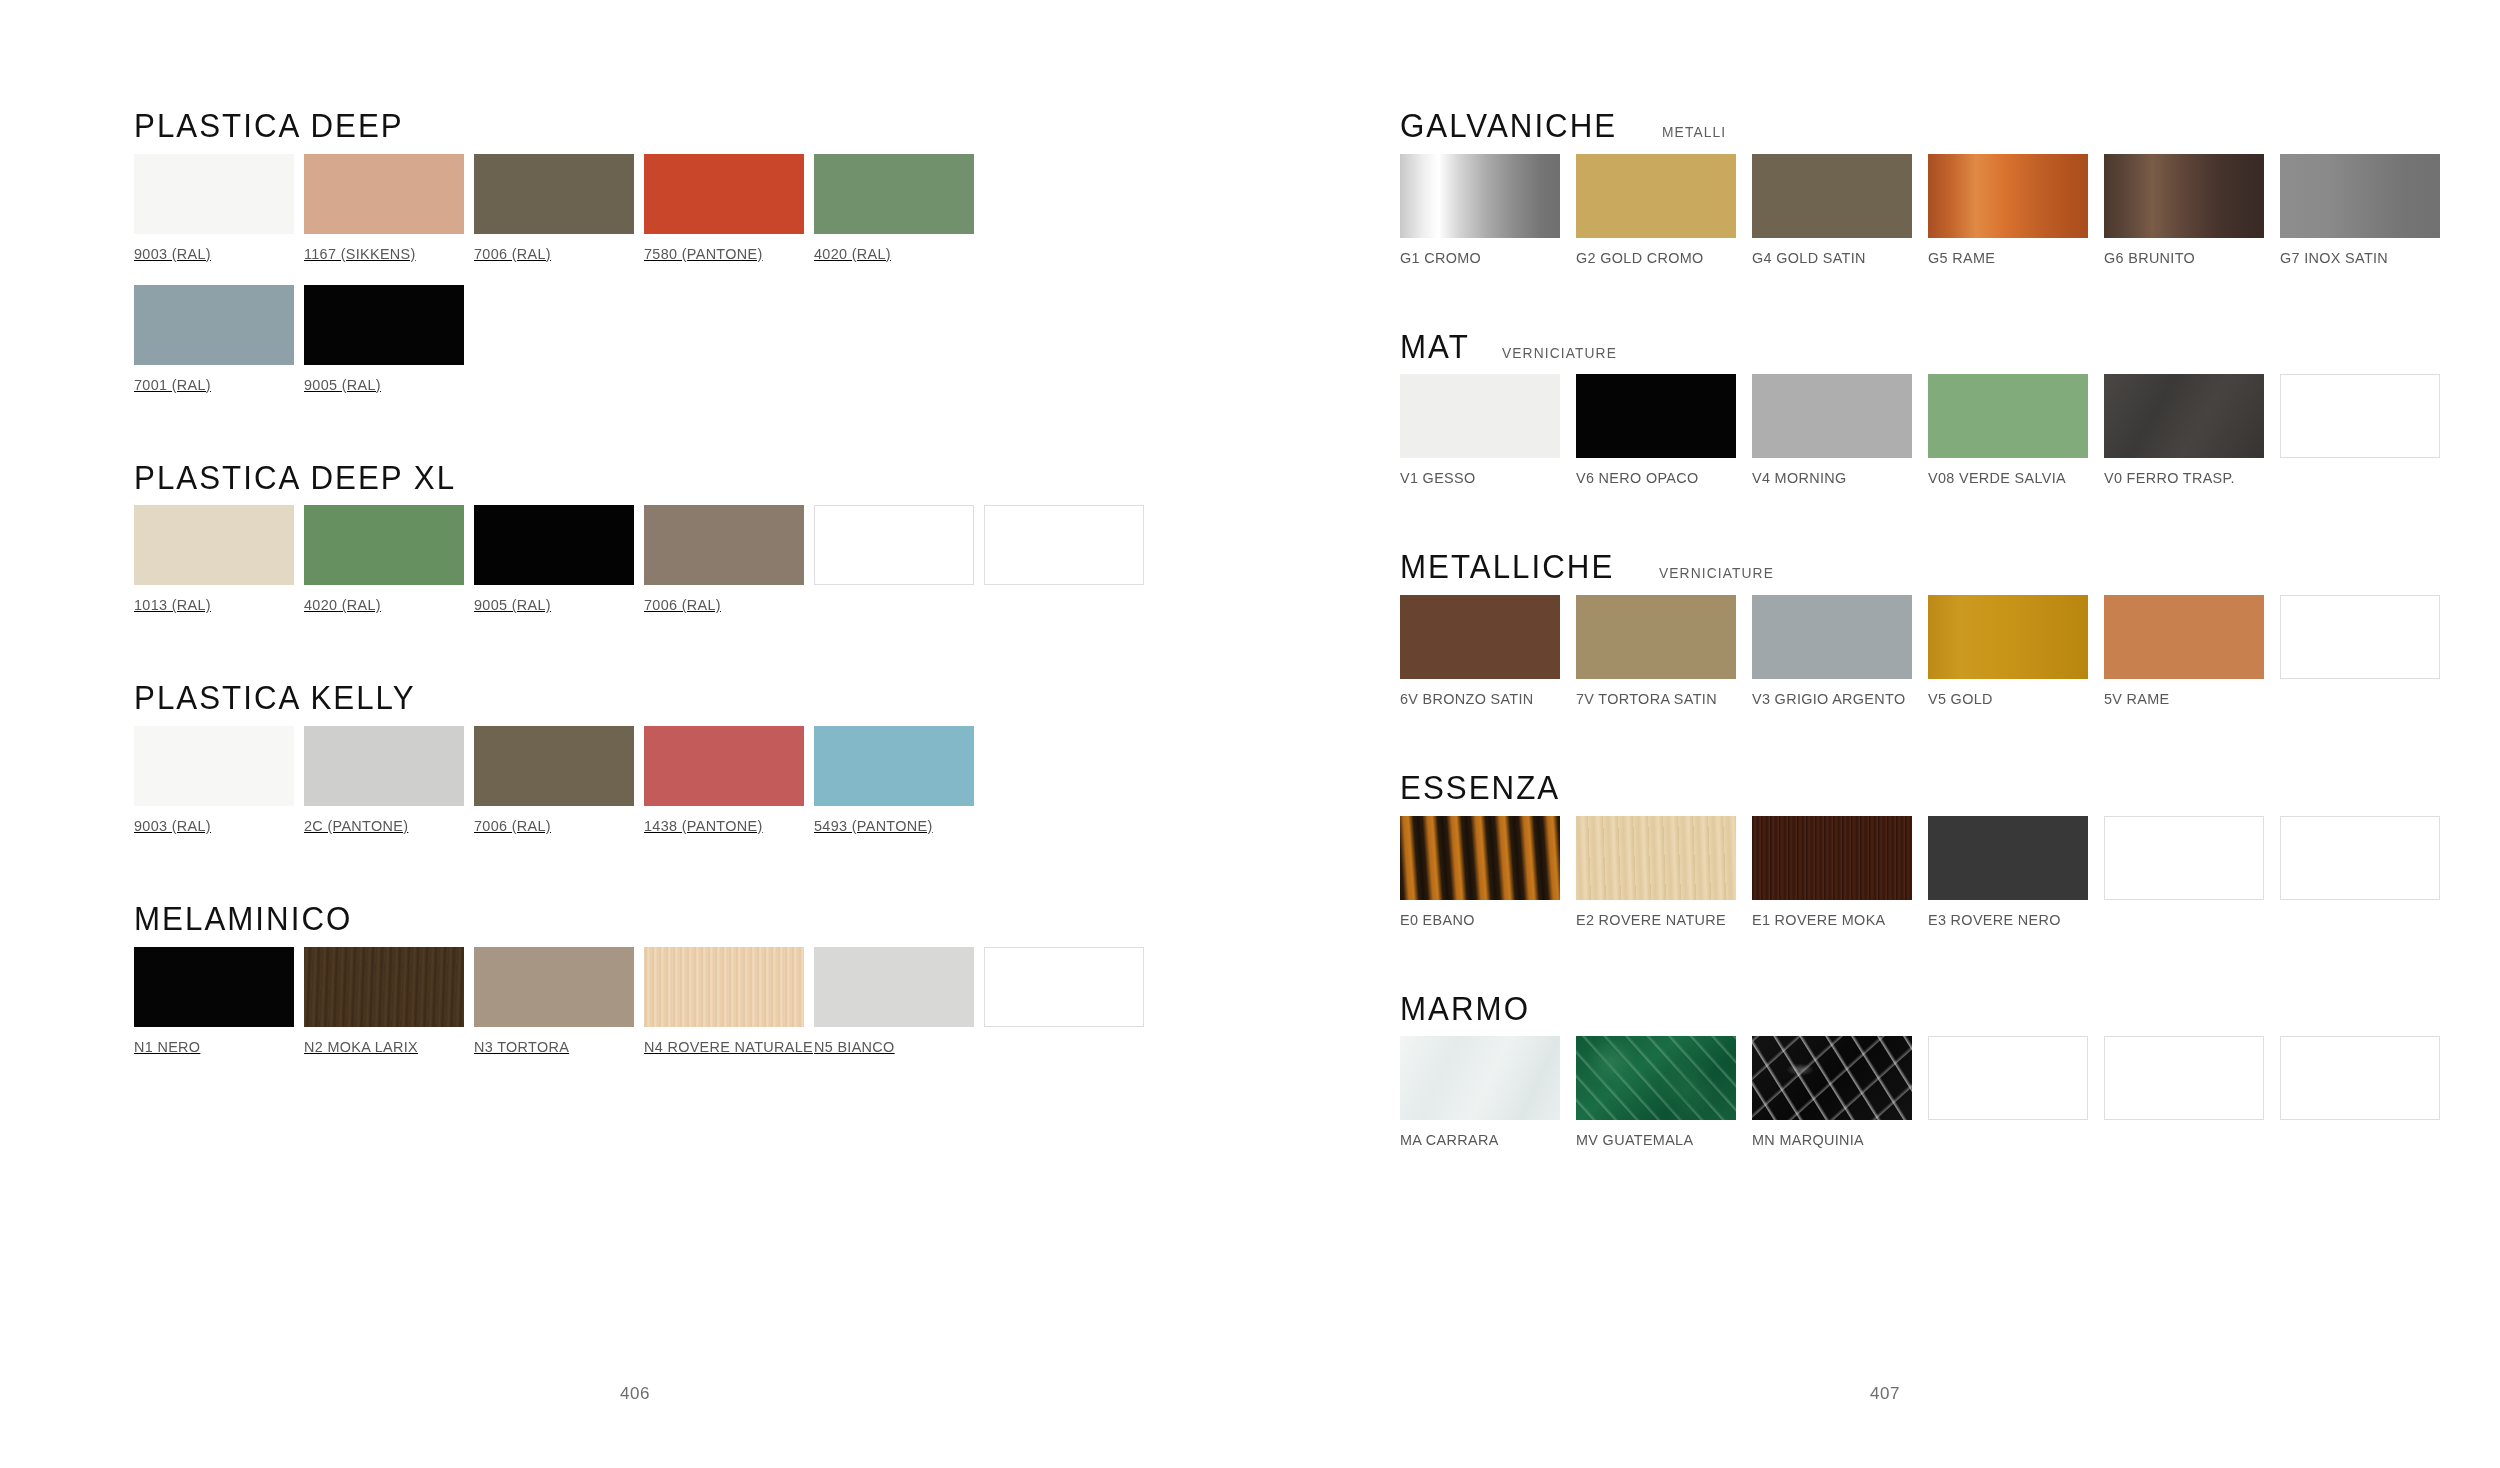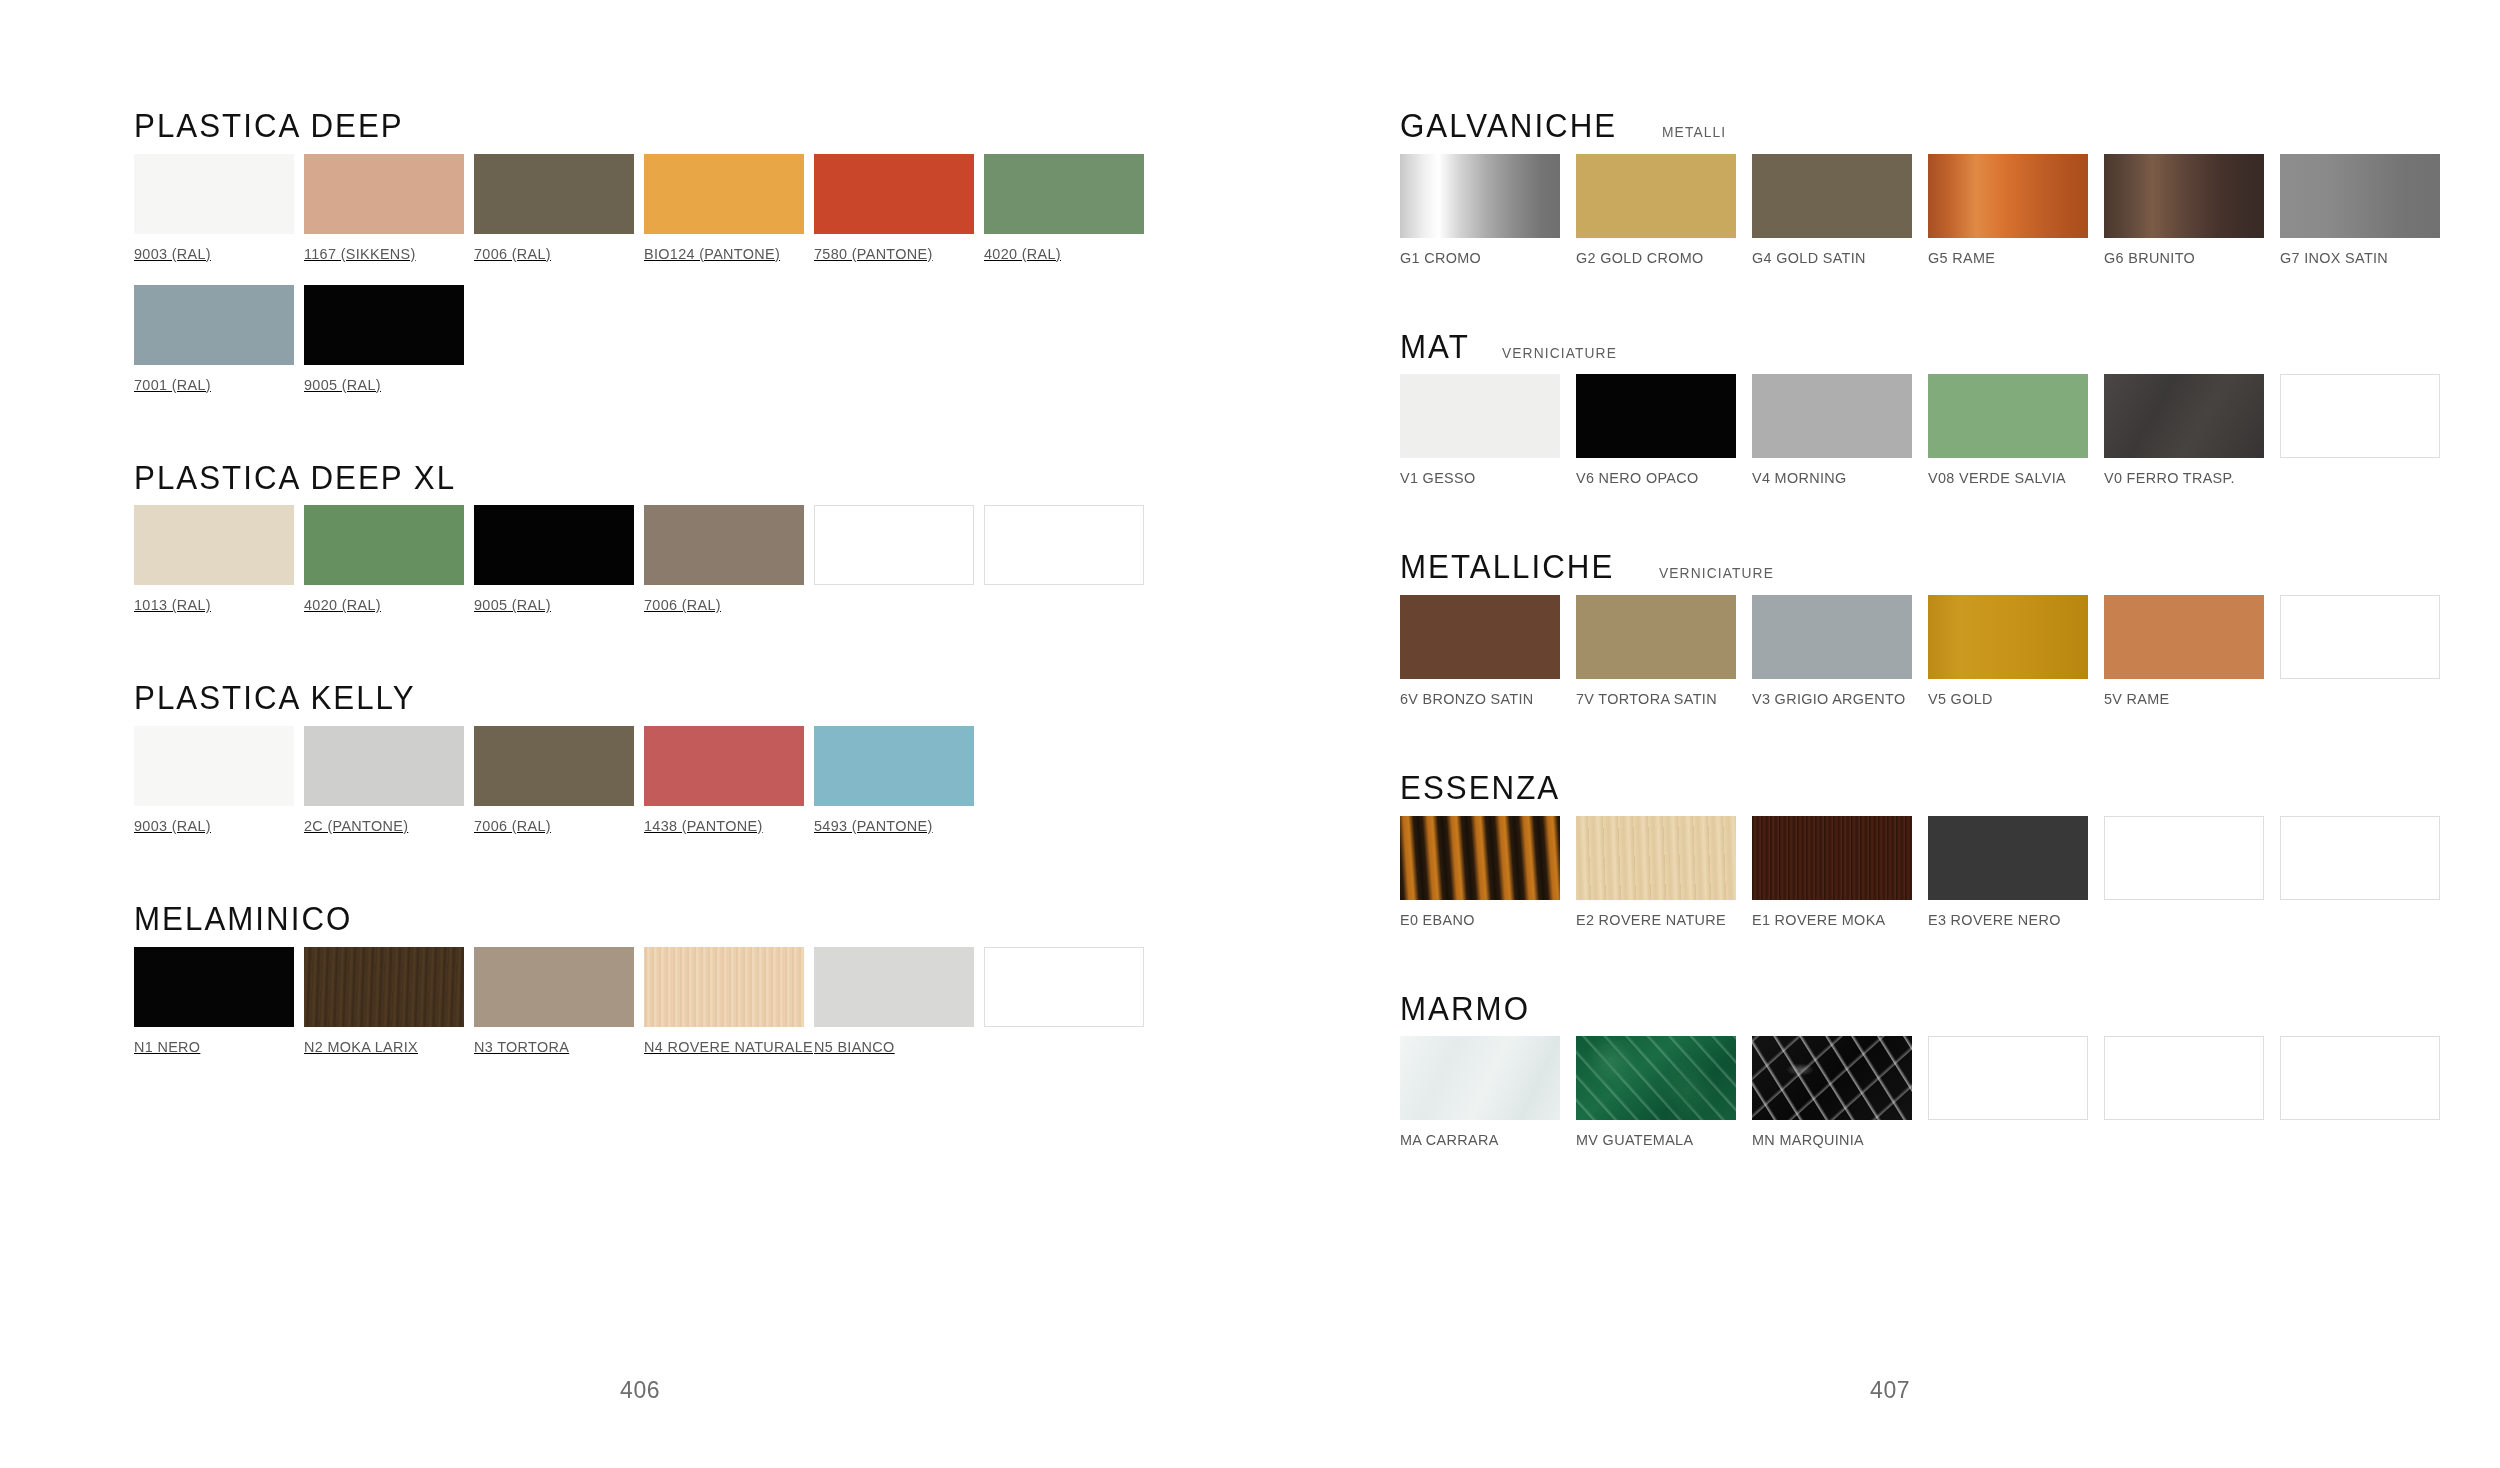--- a/index.html
+++ b/index.html
@@ -89,21 +89,21 @@
   .page-left .swatch-box  { width: 160px; height: 80px; }
   .page-left .rows        { display: flex; flex-direction: column; gap: 22px; }
 
   
   .page-right .swatch-cell { width: 176px; }
   .page-right .swatch-box  { width: 160px; height: 84px; }
 
   .page-number {
     position: absolute;
     bottom: 64px;
-    font-size: 23px;
+    font-size: 17px;
     color: #6d6d6d;
     letter-spacing: 0.6px;
   }
   .page-left  .page-number { left: 620px; }
   .page-right .page-number { left: 480px; }
 </style>
 </head>
 <body>
 
 <div class="spread">
@@ -122,24 +122,20 @@
               </div>
               <div class="swatch-cell">
                 <div class="swatch-box" style="background: rgb(214, 168, 141);"></div>
                 <div class="swatch-label">1167 (SIKKENS)</div>
               </div>
               <div class="swatch-cell">
                 <div class="swatch-box" style="background: rgb(108, 98, 80);"></div>
                 <div class="swatch-label">7006 (RAL)</div>
               </div>
               <div class="swatch-cell">
-                <div class="swatch-box" style="background: rgb(233, 166, 71);"></div>
-                <div class="swatch-label">BIO124 (PANTONE)</div>
-              </div>
-              <div class="swatch-cell">
                 <div class="swatch-box" style="background: rgb(201, 70, 42);"></div>
                 <div class="swatch-label">7580 (PANTONE)</div>
               </div>
               <div class="swatch-cell">
                 <div class="swatch-box" style="background: rgb(113, 144, 108);"></div>
                 <div class="swatch-label">4020 (RAL)</div>
               </div>
             </div>
             <div class="swatch-row">
               <div class="swatch-cell">

